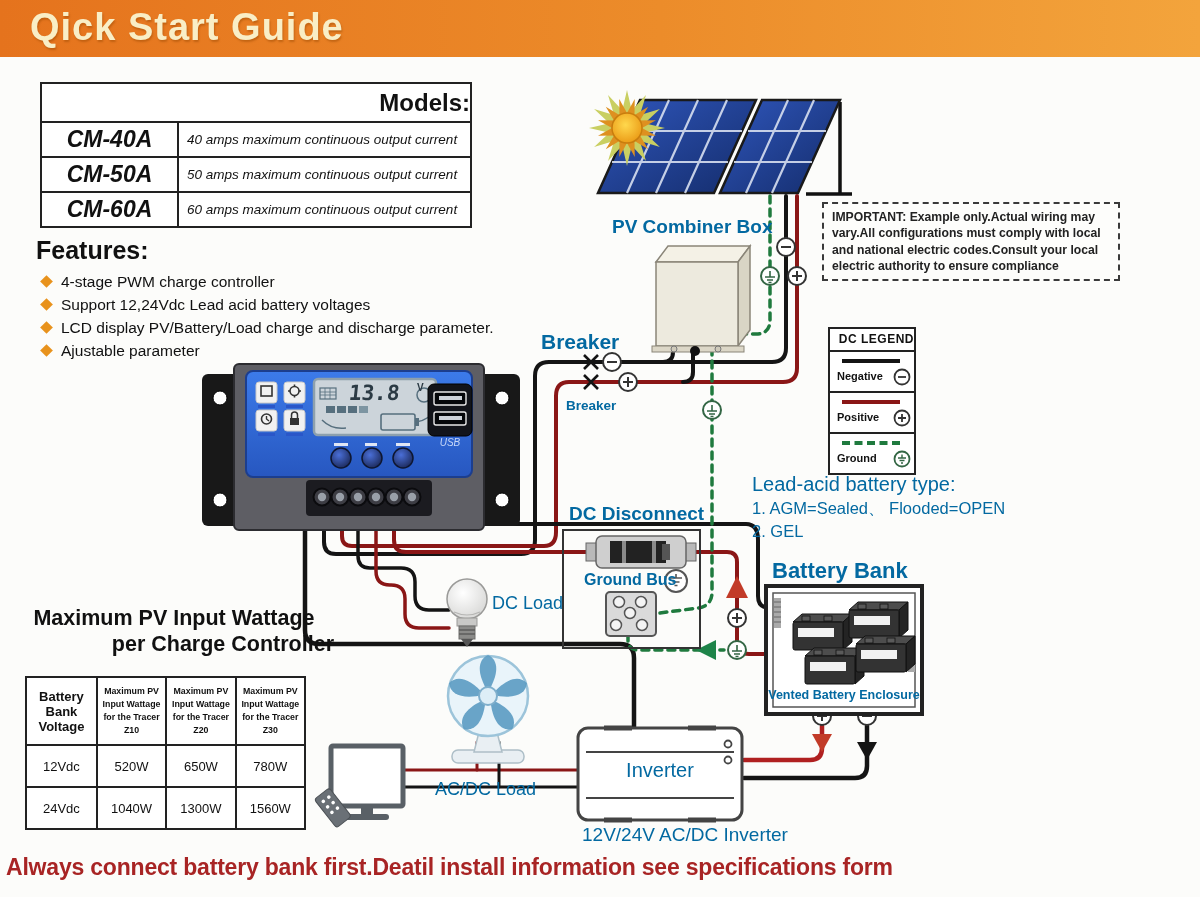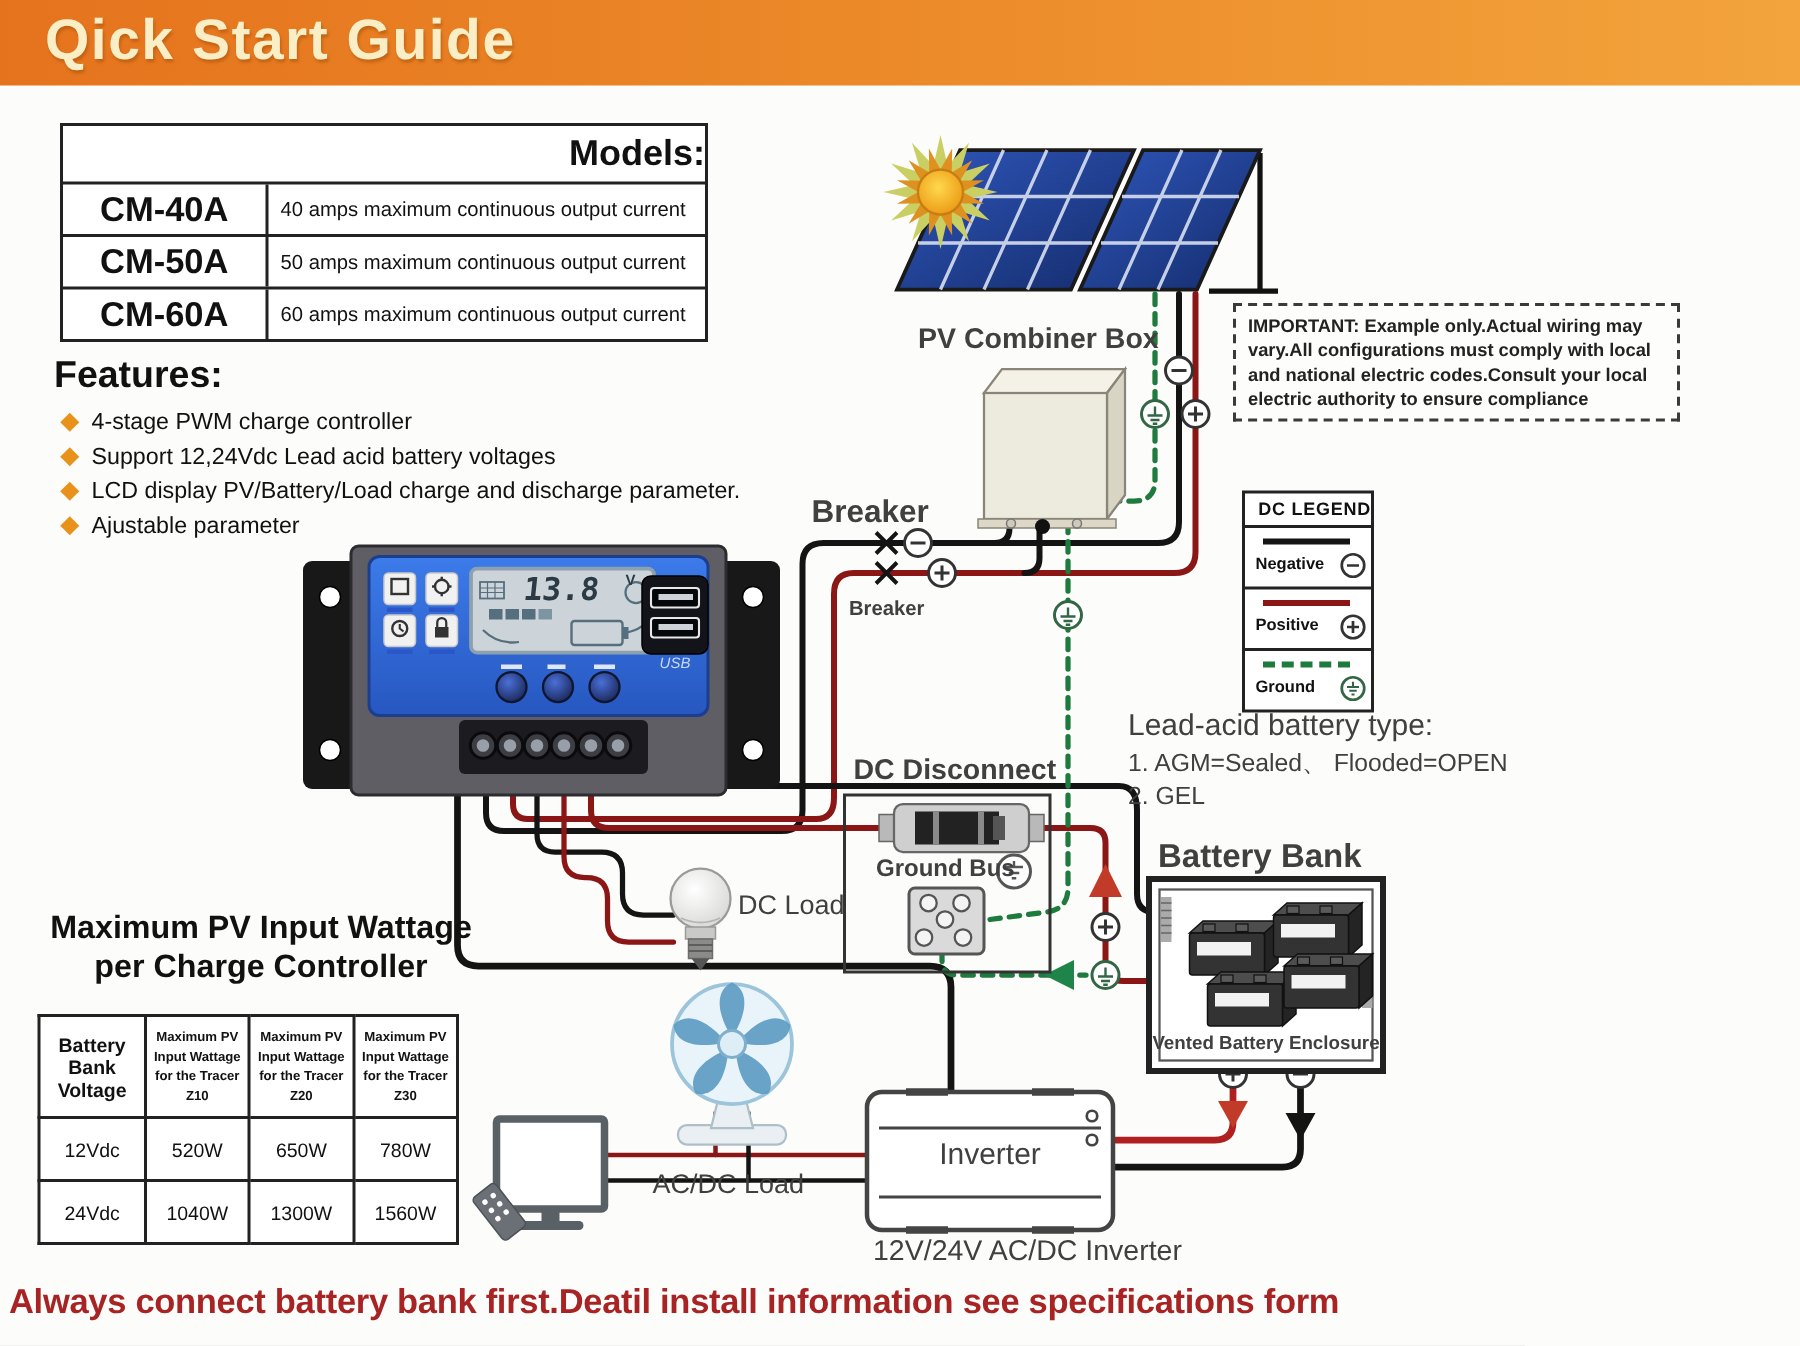--- a/index.html
+++ b/index.html
@@ -1,29 +1,29 @@
 <!DOCTYPE html>
 <html><head>
 <meta charset="utf-8">
 <style>
   html,body{margin:0;padding:0;background:#e8e8e8;}
   .canvas{position:relative;width:1200px;height:897px;background:#fcfcfa;overflow:hidden;
           font-family:"Liberation Sans",sans-serif;color:#111;}
   .abs{position:absolute;}
-  .lbl{white-space:nowrap;color:#404040;}
+  .lbl{white-space:nowrap;color:#0369a1;}
   
   .banner{left:0;top:0;width:1200px;height:57px;
           background:linear-gradient(90deg,#e5731d 0%,#ec8c2a 55%,#f3a43c 100%);}
   .banner-title{left:30px;top:6px;font-size:38px;font-weight:bold;color:#f9eec6;
                 letter-spacing:1px;text-shadow:1px 2px 2px rgba(150,70,0,.45);}
   
   .models{left:40px;top:82px;width:428px;border:2px solid #222;background:#fff;text-align:right;}
   .models-head{height:37px;line-height:37px;padding-left:22px;font-size:24px;font-weight:bold;
                border-bottom:2px solid #222;}
-  .mrow{display:flex;height:33px;border-bottom:2px solid #222;}
+  .mrow{display:flex;height:33px;border-bottom:2px solid #222;font-style:italic;}
   .mrow:last-child{border-bottom:none;}
   .mcell1{width:135px;border-right:2px solid #222;font-size:23px;font-weight:bold;
           display:flex;align-items:center;justify-content:center;}
   .mcell2{flex:1;font-size:13.5px;display:flex;align-items:center;padding-left:8px;}
   
   .features{left:36px;top:236px;width:500px;}
   .f-title{font-size:25px;font-weight:bold;margin-bottom:8px;}
   .f-item{display:flex;align-items:flex-start;margin-bottom:5px;font-size:15.5px;}
   .diamond{width:9px;height:9px;background:#e8921c;transform:rotate(45deg);
            margin:4px 10px 0 6px;flex:none;}
@@ -461,21 +461,21 @@
   <div class="abs lbl" style="left:752px;top:498px;font-size:16.5px;">1. AGM=Sealed、 Flooded=OPEN</div>
   <div class="abs lbl" style="left:752px;top:522px;font-size:16.5px;">2. GEL</div>
 
   <div class="abs lbl" style="left:772px;top:558px;font-size:22px;font-weight:bold;">Battery Bank</div>
   <div class="abs lbl" style="left:768px;top:688px;width:152px;text-align:center;font-size:12.5px;font-weight:bold;">Vented Battery Enclosure</div>
 
   <div class="abs lbl" style="left:578px;top:759px;width:164px;text-align:center;font-size:20px;">Inverter</div>
   <div class="abs lbl" style="left:582px;top:824px;font-size:19px;">12V/24V AC/DC Inverter</div>
 
   <div class="abs wt-title" style="left:14px;top:606px;width:320px;">Maximum PV Input Wattage</div>
-  <div class="abs wt-title" style="left:14px;top:632px;width:320px;">per Charge Controller</div>
+  <div class="abs wt-title" style="left:14px;top:632px;width:320px;text-align:right;">per Charge Controller</div>
 
   <table class="abs wtable">
     <tbody>
         <tr>
       <td class="h1">Battery Bank Voltage</td>
       <td class="hn">Maximum PV Input Wattage for the Tracer Z10</td>
       <td class="hn">Maximum PV Input Wattage for the Tracer Z20</td>
       <td class="hn">Maximum PV Input Wattage for the Tracer Z30</td>
     </tr>
     <tr>

